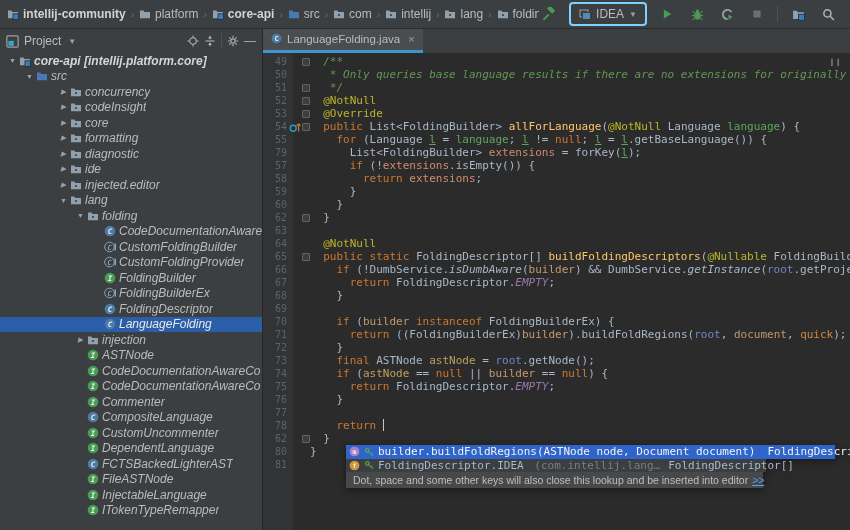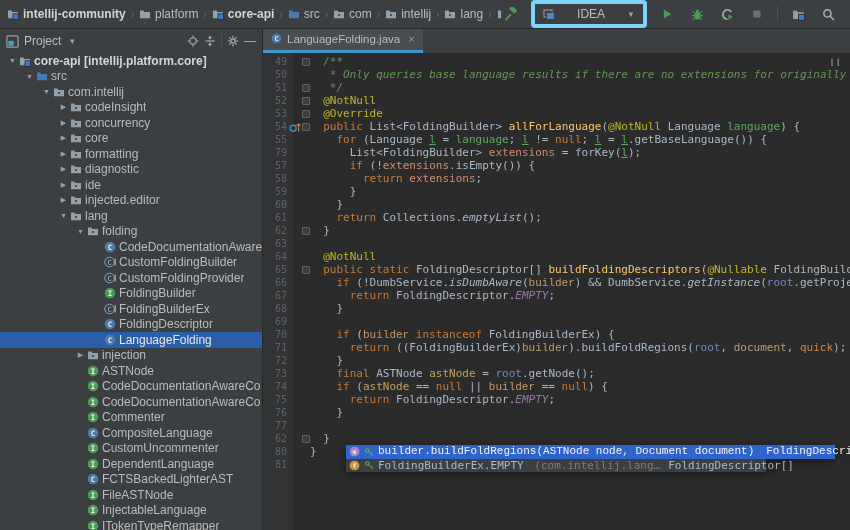--- a/index.html
+++ b/index.html
@@ -8,34 +8,34 @@
        -webkit-font-smoothing:antialiased;}
   
   .toolbar{position:absolute;left:0;top:0;width:850px;height:28px;background:#3C3F41;
            border-bottom:1px solid #292B2D;display:flex;align-items:center;justify-content:space-between;}
   .crumbs{display:flex;align-items:center;padding-left:7px;white-space:nowrap;overflow:hidden;}
   .crumb{display:flex;align-items:center;gap:4px;color:#BBBBBB;cursor:default;}
   .crumb.bold{font-weight:bold;color:#D3D3D3;}
   .crumb-sep{color:#6A6E71;margin:0 5px;font-size:10px;}
   .actions{display:flex;align-items:center;gap:10px;padding-right:12px;}
   .actions .icon-btn{display:flex;align-items:center;justify-content:center;width:20px;height:20px;}
-  .runcfg{display:flex;align-items:center;gap:22px;border:4px solid #7dd3fc;border-radius:4px;
+  .runcfg{display:flex;align-items:center;gap:5px;border:2px solid #7dd3fc;border-radius:4px;
           padding:2px 8px;height:16px;color:#BBBBBB;}
   .vsep{width:1px;height:16px;background:#515151;}
   
   .main{position:absolute;top:29px;left:0;width:850px;height:501px;display:flex;}
   
   .proj{width:262px;min-width:262px;background:#3C3F41;border-right:1px solid #282828;
         display:flex;flex-direction:column;overflow:hidden;}
   .proj-head{height:24px;display:flex;align-items:center;padding:0 6px;gap:5px;}
   .proj-title{display:flex;align-items:center;gap:5px;color:#BBBBBB;}
   .proj-title .dd{font-size:8px;color:#9DA0A3;margin-left:2px;}
   .proj-head .spacer{flex:1;}
   .tree{flex:1;overflow:hidden;position:relative;}
-  .trow{height:15.5px;display:flex;align-items:center;white-space:nowrap;cursor:default;}
+  .trow{height:15.5px;display:flex;align-items:center;white-space:nowrap;cursor:default;font-style:italic;}
   .trow .arrow{width:13px;text-align:center;font-size:7px;color:#9DA0A3;flex:none;}
   .trow .ticon{width:15px;display:flex;align-items:center;flex:none;}
   .trow .tlabel{color:#BBBBBB;overflow:hidden;}
   .trow.bold .tlabel{font-weight:bold;color:#D5D5D5;}
   .trow.selected{background:#2B5EA8;}
   .trow.selected .tlabel{color:#E8E8E8;}
   
   .editor{flex:1;position:relative;background:#2B2B2B;overflow:hidden;}
   .tabbar{height:24px;background:#3C3F41;display:flex;align-items:flex-end;}
   .tab{height:23px;display:flex;align-items:center;gap:5px;padding:0 8px;background:#4A4D4F;
@@ -50,31 +50,31 @@
   .licon svg{position:absolute;left:-2px;top:0;}
   .lfold{width:8px;min-width:8px;position:relative;}
   .foldmark{position:absolute;left:0px;top:3px;width:6px;height:6px;border:1px solid #5E6366;
             border-radius:1px;background:#3C3F41;}
   .ltext{flex:1;overflow:hidden;}
   
   .t{color:#A9B7C6;}  .k{color:#CC7832;}  .a{color:#BBB529;}
   .c{color:#629755;font-style:italic;}    .m{color:#FFC66B;}
   .f{color:#9876AA;font-style:italic;}    .s{color:#A9B7C6;font-style:italic;}
   .v1{color:#5CA75C;} .v1u{color:#5CA75C;text-decoration:underline;}
-  .v2{color:#C49A6C;font-family:Liberation Mono, monospace;} .v3{color:#7387C7;} .v4{color:#BE9874;}
+  .v2{color:#C49A6C;} .v3{color:#7387C7;} .v4{color:#BE9874;}
   .v5{color:#CF8741;} .v6{color:#BFA05A;} .v7{color:#CE8E6D;}
   .caret{display:inline-block;width:1px;height:12px;background:#C8C8C8;vertical-align:-2px;}
   
   .popup{position:absolute;left:83px;top:392px;z-index:5;font-family:"DejaVu Sans Mono",monospace;
          font-size:11px;filter:drop-shadow(0 2px 4px rgba(0,0,0,.45));}
   .prow{height:13.5px;display:flex;align-items:center;gap:4px;padding:0 4px 0 3px;background:#3B3F42;}
   .prow.sel{background:#2F65CA;width:482px;}
   .prow:not(.sel){width:413px;}
   .prow .plabel{color:#A9B7C6;white-space:pre;}
-  .prow.sel .plabel,.prow.sel .ptype{color:#F2F2F2;font-family:Liberation Mono, monospace;}
+  .prow.sel .plabel,.prow.sel .ptype{color:#F2F2F2;}
   .prow .pnote{color:#7A7E80;white-space:pre;}
   .prow .pspace{flex:1;}
   .prow .ptype{color:#A9B7C6;white-space:pre;}
   .phint{width:403px;background:#46484A;color:#BDBFC1;font-family:"Liberation Sans",sans-serif;
          font-size:10.5px;height:16px;display:flex;align-items:center;padding:0 7px;gap:4px;white-space:pre;}
   .phint a{color:#589DF6;text-decoration:underline;cursor:pointer;}
   .inspect{position:absolute;right:8px;top:3px;color:#7F8487;font-size:9px;letter-spacing:1px;z-index:2;}
   svg{display:block;}
 </style>
 </head>
@@ -270,51 +270,40 @@
             <span style="width: 23px; flex: 0 0 auto;"></span>
             <span class="arrow">▼</span>
             <span class="ticon">
               <svg width="12" height="12" viewBox="0 0 12 12" xmlns="http://www.w3.org/2000/svg">
                 <path d="M1 2.6h3.4l1 1.3H11v6.3H1z" fill="#4879B4"></path>
               </svg>
             </span>
             <span class="tlabel">src</span>
           </div>
           <div class="trow">
-            <span style="width: 40px; flex: 0 0 auto;"></span>
-            <span class="arrow">▼</span>
-            <span class="ticon">
-              <svg width="12" height="12" viewBox="0 0 12 12" xmlns="http://www.w3.org/2000/svg">
-                <path d="M1 2.6h3.4l1 1.3H11v6.3H1z" fill="#90A0AC"></path>
-                <circle cx="6" cy="7" r="1.1" fill="#3C3F41"></circle>
-              </svg>
-            </span>
-            <span class="tlabel">com.intellij</span>
+            <span style="width: 57px; flex: 0 0 auto;"></span>
+            <span class="arrow">▶</span>
+            <span class="ticon">
+              <svg width="12" height="12" viewBox="0 0 12 12" xmlns="http://www.w3.org/2000/svg">
+                <path d="M1 2.6h3.4l1 1.3H11v6.3H1z" fill="#90A0AC"></path>
+                <circle cx="6" cy="7" r="1.1" fill="#3C3F41"></circle>
+              </svg>
+            </span>
+            <span class="tlabel">concurrency</span>
           </div>
           <div class="trow">
             <span style="width: 57px; flex: 0 0 auto;"></span>
             <span class="arrow">▶</span>
             <span class="ticon">
               <svg width="12" height="12" viewBox="0 0 12 12" xmlns="http://www.w3.org/2000/svg">
                 <path d="M1 2.6h3.4l1 1.3H11v6.3H1z" fill="#90A0AC"></path>
                 <circle cx="6" cy="7" r="1.1" fill="#3C3F41"></circle>
               </svg>
             </span>
             <span class="tlabel">codeInsight</span>
-          </div>
-          <div class="trow">
-            <span style="width: 57px; flex: 0 0 auto;"></span>
-            <span class="arrow">▶</span>
-            <span class="ticon">
-              <svg width="12" height="12" viewBox="0 0 12 12" xmlns="http://www.w3.org/2000/svg">
-                <path d="M1 2.6h3.4l1 1.3H11v6.3H1z" fill="#90A0AC"></path>
-                <circle cx="6" cy="7" r="1.1" fill="#3C3F41"></circle>
-              </svg>
-            </span>
-            <span class="tlabel">concurrency</span>
           </div>
           <div class="trow">
             <span style="width: 57px; flex: 0 0 auto;"></span>
             <span class="arrow">▶</span>
             <span class="ticon">
               <svg width="12" height="12" viewBox="0 0 12 12" xmlns="http://www.w3.org/2000/svg">
                 <path d="M1 2.6h3.4l1 1.3H11v6.3H1z" fill="#90A0AC"></path>
                 <circle cx="6" cy="7" r="1.1" fill="#3C3F41"></circle>
               </svg>
             </span>
@@ -625,37 +614,37 @@
           <div class="cline"><span class="lnum">54</span><span class="licon"><svg width="13" height="13" viewBox="0 0 13 13" xmlns="http://www.w3.org/2000/svg">
                 <circle cx="4.2" cy="8.2" r="3" fill="none" stroke="#3794C8" stroke-width="1.4"></circle>
                 <path d="M9.6 11.5V3.8M9.6 3.8L7.7 5.7M9.6 3.8l1.9 1.9" stroke="#C27532" stroke-width="1.3" fill="none"></path>
               </svg></span><span class="lfold"><span class="foldmark"></span></span><span class="ltext"><span class="k">  public </span><span class="t">List&lt;FoldingBuilder&gt; </span><span class="m">allForLanguage</span><span class="t">(</span><span class="a">@NotNull</span><span class="t"> Language </span><span class="v1">language</span><span class="t">) {</span></span></div>
           <div class="cline"><span class="lnum">55</span><span class="licon"></span><span class="lfold"></span><span class="ltext"><span class="k">    for </span><span class="t">(Language </span><span class="v1u">l</span><span class="t"> = </span><span class="v1">language</span><span class="t">; </span><span class="v1u">l</span><span class="t"> != </span><span class="k">null</span><span class="t">; </span><span class="v1u">l</span><span class="t"> = </span><span class="v1u">l</span><span class="t">.getBaseLanguage()) {</span></span></div>
           <div class="cline"><span class="lnum">79</span><span class="licon"></span><span class="lfold"></span><span class="ltext"><span class="t">      List&lt;FoldingBuilder&gt; </span><span class="v7">extensions</span><span class="t"> = forKey(</span><span class="v1u">l</span><span class="t">);</span></span></div>
           <div class="cline"><span class="lnum">57</span><span class="licon"></span><span class="lfold"></span><span class="ltext"><span class="k">      if </span><span class="t">(!</span><span class="v7">extensions</span><span class="t">.isEmpty()) {</span></span></div>
           <div class="cline"><span class="lnum">58</span><span class="licon"></span><span class="lfold"></span><span class="ltext"><span class="k">        return </span><span class="v7">extensions</span><span class="t">;</span></span></div>
           <div class="cline"><span class="lnum">59</span><span class="licon"></span><span class="lfold"></span><span class="ltext"><span class="t">      }</span></span></div>
           <div class="cline"><span class="lnum">60</span><span class="licon"></span><span class="lfold"></span><span class="ltext"><span class="t">    }</span></span></div>
-          <div class="cline"><span class="lnum">61</span><span class="licon"></span><span class="lfold"></span><span class="ltext"><span class="k">    return </span><span class="t">Collections.</span><span class="s">emptyList</span><span class="t">();</span></span></div>
           <div class="cline"><span class="lnum">62</span><span class="licon"></span><span class="lfold"><span class="foldmark"></span></span><span class="ltext"><span class="t">  }</span></span></div>
           <div class="cline"><span class="lnum">63</span><span class="licon"></span><span class="lfold"></span><span class="ltext"></span></div>
           <div class="cline"><span class="lnum">64</span><span class="licon"></span><span class="lfold"></span><span class="ltext"><span class="a">  @NotNull</span></span></div>
           <div class="cline"><span class="lnum">65</span><span class="licon"></span><span class="lfold"><span class="foldmark"></span></span><span class="ltext"><span class="k">  public static </span><span class="t">FoldingDescriptor[] </span><span class="m">buildFoldingDescriptors</span><span class="t">(</span><span class="a">@Nullable</span><span class="t"> FoldingBuilder </span></span></div>
           <div class="cline"><span class="lnum">66</span><span class="licon"></span><span class="lfold"></span><span class="ltext"><span class="k">    if </span><span class="t">(!DumbService.</span><span class="s">isDumbAware</span><span class="t">(</span><span class="v2">builder</span><span class="t">) &amp;&amp; DumbService.</span><span class="s">getInstance</span><span class="t">(</span><span class="v3">root</span><span class="t">.getProject()).isDu</span></span></div>
           <div class="cline"><span class="lnum">67</span><span class="licon"></span><span class="lfold"></span><span class="ltext"><span class="k">      return </span><span class="t">FoldingDescriptor.</span><span class="f">EMPTY</span><span class="t">;</span></span></div>
           <div class="cline"><span class="lnum">68</span><span class="licon"></span><span class="lfold"></span><span class="ltext"><span class="t">    }</span></span></div>
           <div class="cline"><span class="lnum">69</span><span class="licon"></span><span class="lfold"></span><span class="ltext"></span></div>
           <div class="cline"><span class="lnum">70</span><span class="licon"></span><span class="lfold"></span><span class="ltext"><span class="k">    if </span><span class="t">(</span><span class="v2">builder</span><span class="k"> instanceof </span><span class="t">FoldingBuilderEx) {</span></span></div>
           <div class="cline"><span class="lnum">71</span><span class="licon"></span><span class="lfold"></span><span class="ltext"><span class="k">      return </span><span class="t">((FoldingBuilderEx)</span><span class="v2">builder</span><span class="t">).buildFoldRegions(</span><span class="v3">root</span><span class="t">, </span><span class="v4">document</span><span class="t">, </span><span class="v5">quick</span><span class="t">);</span></span></div>
           <div class="cline"><span class="lnum">72</span><span class="licon"></span><span class="lfold"></span><span class="ltext"><span class="t">    }</span></span></div>
           <div class="cline"><span class="lnum">73</span><span class="licon"></span><span class="lfold"></span><span class="ltext"><span class="k">    final </span><span class="t">ASTNode </span><span class="v6">astNode</span><span class="t"> = </span><span class="v3">root</span><span class="t">.getNode();</span></span></div>
           <div class="cline"><span class="lnum">74</span><span class="licon"></span><span class="lfold"></span><span class="ltext"><span class="k">    if </span><span class="t">(</span><span class="v6">astNode</span><span class="t"> == </span><span class="k">null</span><span class="t"> || </span><span class="v2">builder</span><span class="t"> == </span><span class="k">null</span><span class="t">) {</span></span></div>
           <div class="cline"><span class="lnum">75</span><span class="licon"></span><span class="lfold"></span><span class="ltext"><span class="k">      return </span><span class="t">FoldingDescriptor.</span><span class="f">EMPTY</span><span class="t">;</span></span></div>
           <div class="cline"><span class="lnum">76</span><span class="licon"></span><span class="lfold"></span><span class="ltext"><span class="t">    }</span></span></div>
           <div class="cline"><span class="lnum">77</span><span class="licon"></span><span class="lfold"></span><span class="ltext"></span></div>
+          <div class="cline"><span class="lnum">78</span><span class="licon"></span><span class="lfold"></span><span class="ltext"><span class="k">    return </span><span class="caret"></span></span></div>
           <div class="cline"><span class="lnum">62</span><span class="licon"></span><span class="lfold"><span class="foldmark"></span></span><span class="ltext"><span class="t">  }</span></span></div>
           <div class="cline"><span class="lnum">80</span><span class="licon"></span><span class="lfold"></span><span class="ltext"><span class="t">}</span></span></div>
           <div class="cline"><span class="lnum">81</span><span class="licon"></span><span class="lfold"></span><span class="ltext"></span></div>
           <div class="popup" id="popup">
             <div class="prow sel">
               <span>
                 <svg width="11" height="11" viewBox="0 0 12 12" xmlns="http://www.w3.org/2000/svg">
                   <circle cx="6" cy="6" r="5.3" fill="#AD82C4"></circle>
                   <text x="6" y="8.5" font-size="7" font-weight="bold" text-anchor="middle" fill="#F5EEF8" font-family="monospace">m</text>
                 </svg>
@@ -677,23 +666,24 @@
                   <circle cx="6" cy="6" r="5.3" fill="#CE9540"></circle>
                   <text x="6" y="8.5" font-size="7" font-weight="bold" text-anchor="middle" fill="#FBF3E4" font-family="monospace">f</text>
                 </svg>
               </span>
               <span>
                 <svg width="10" height="10" viewBox="0 0 12 12" xmlns="http://www.w3.org/2000/svg">
                   <circle cx="4" cy="4.2" r="2.1" fill="none" stroke="#62B543" stroke-width="1.3"></circle>
                   <path d="M5.6 5.8L10.3 10.5M8.2 8.4l1.6-1.6M10 10.2l1-1" stroke="#62B543" stroke-width="1.2" fill="none"></path>
                 </svg>
               </span>
-              <span class="plabel">FoldingBuilderEx.EMPTY</span>
+              <span class="plabel">FoldingDescriptor.IDEA</span>
               <span class="pnote"> (com.intellij.lang…</span>
               <span class="pspace"></span>
               <span class="ptype">FoldingDescriptor[]</span>
             </div>
+            <div class="phint"><span>Dot, space and some other keys will also close this lookup and be inserted into editor</span><a>&gt;&gt;</a></div>
           </div>
       </div>
     </div>
 
   </div>
 </div>
 
 </body></html>

